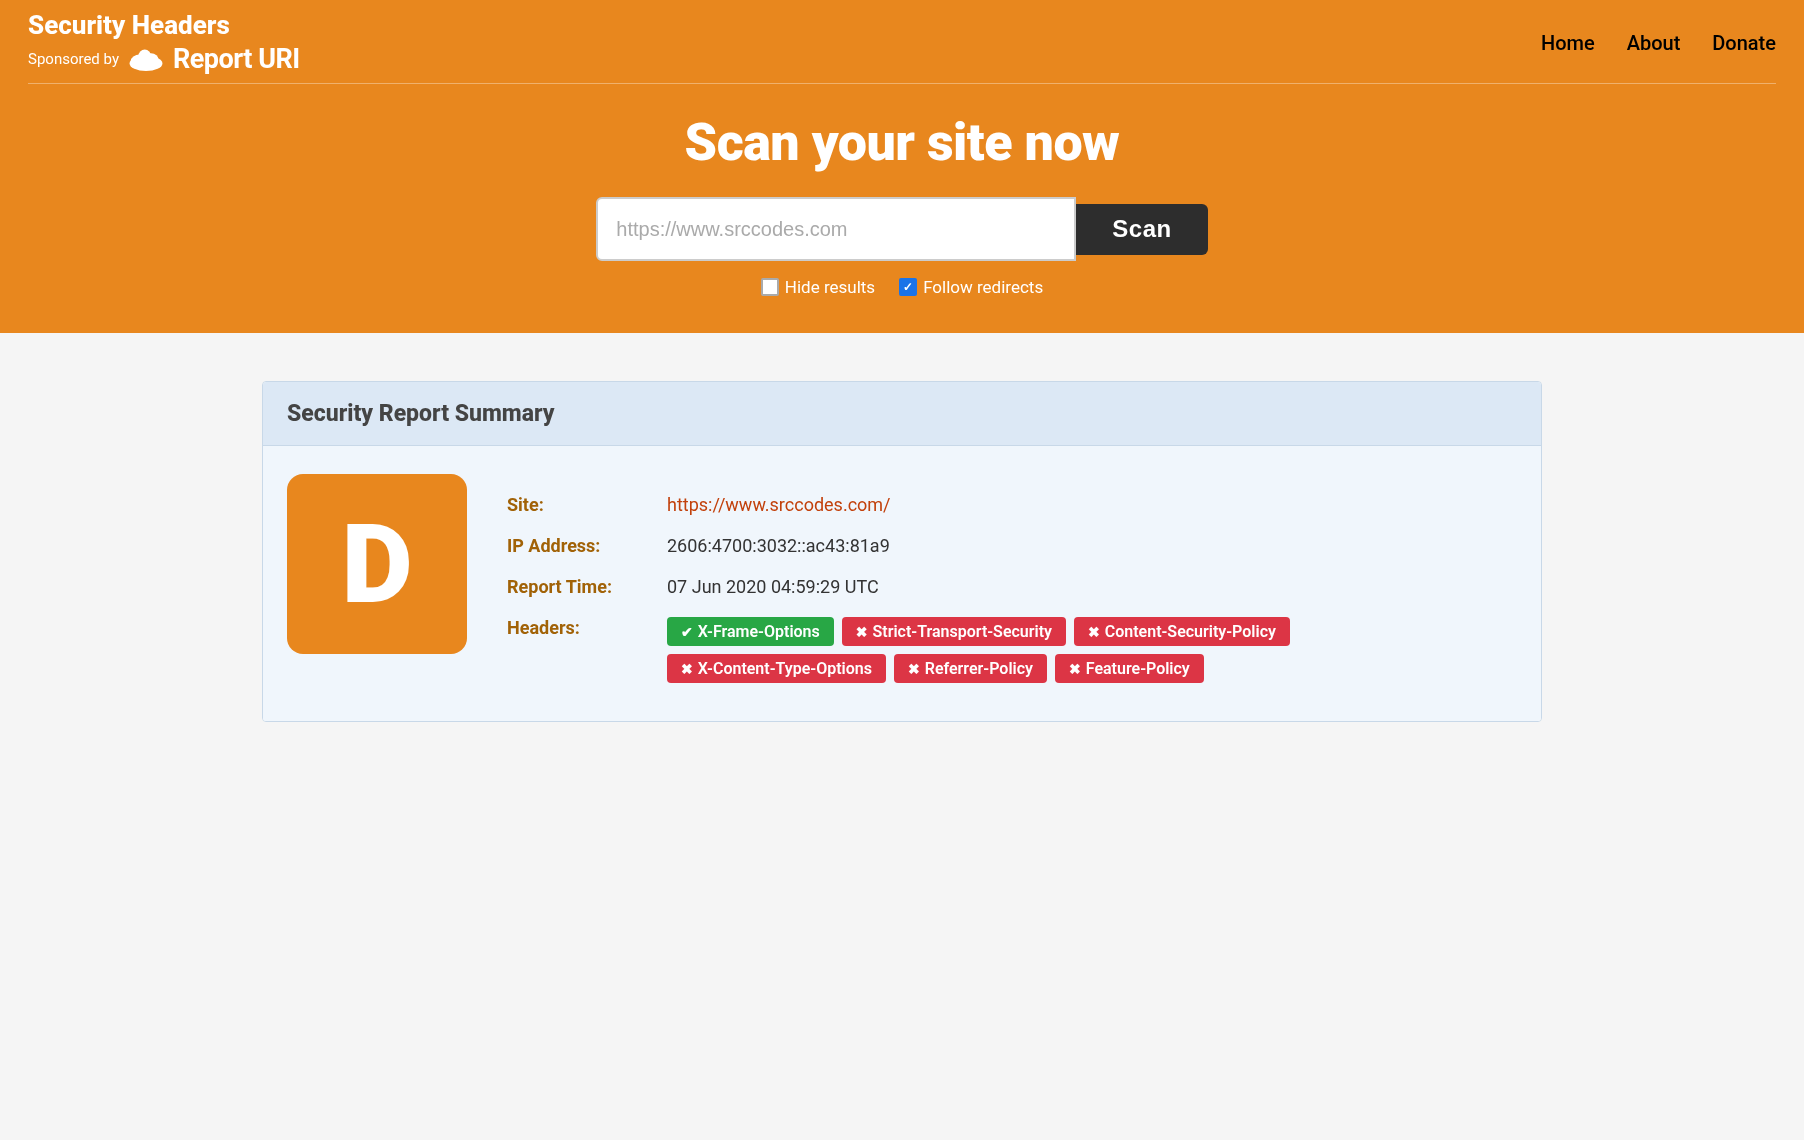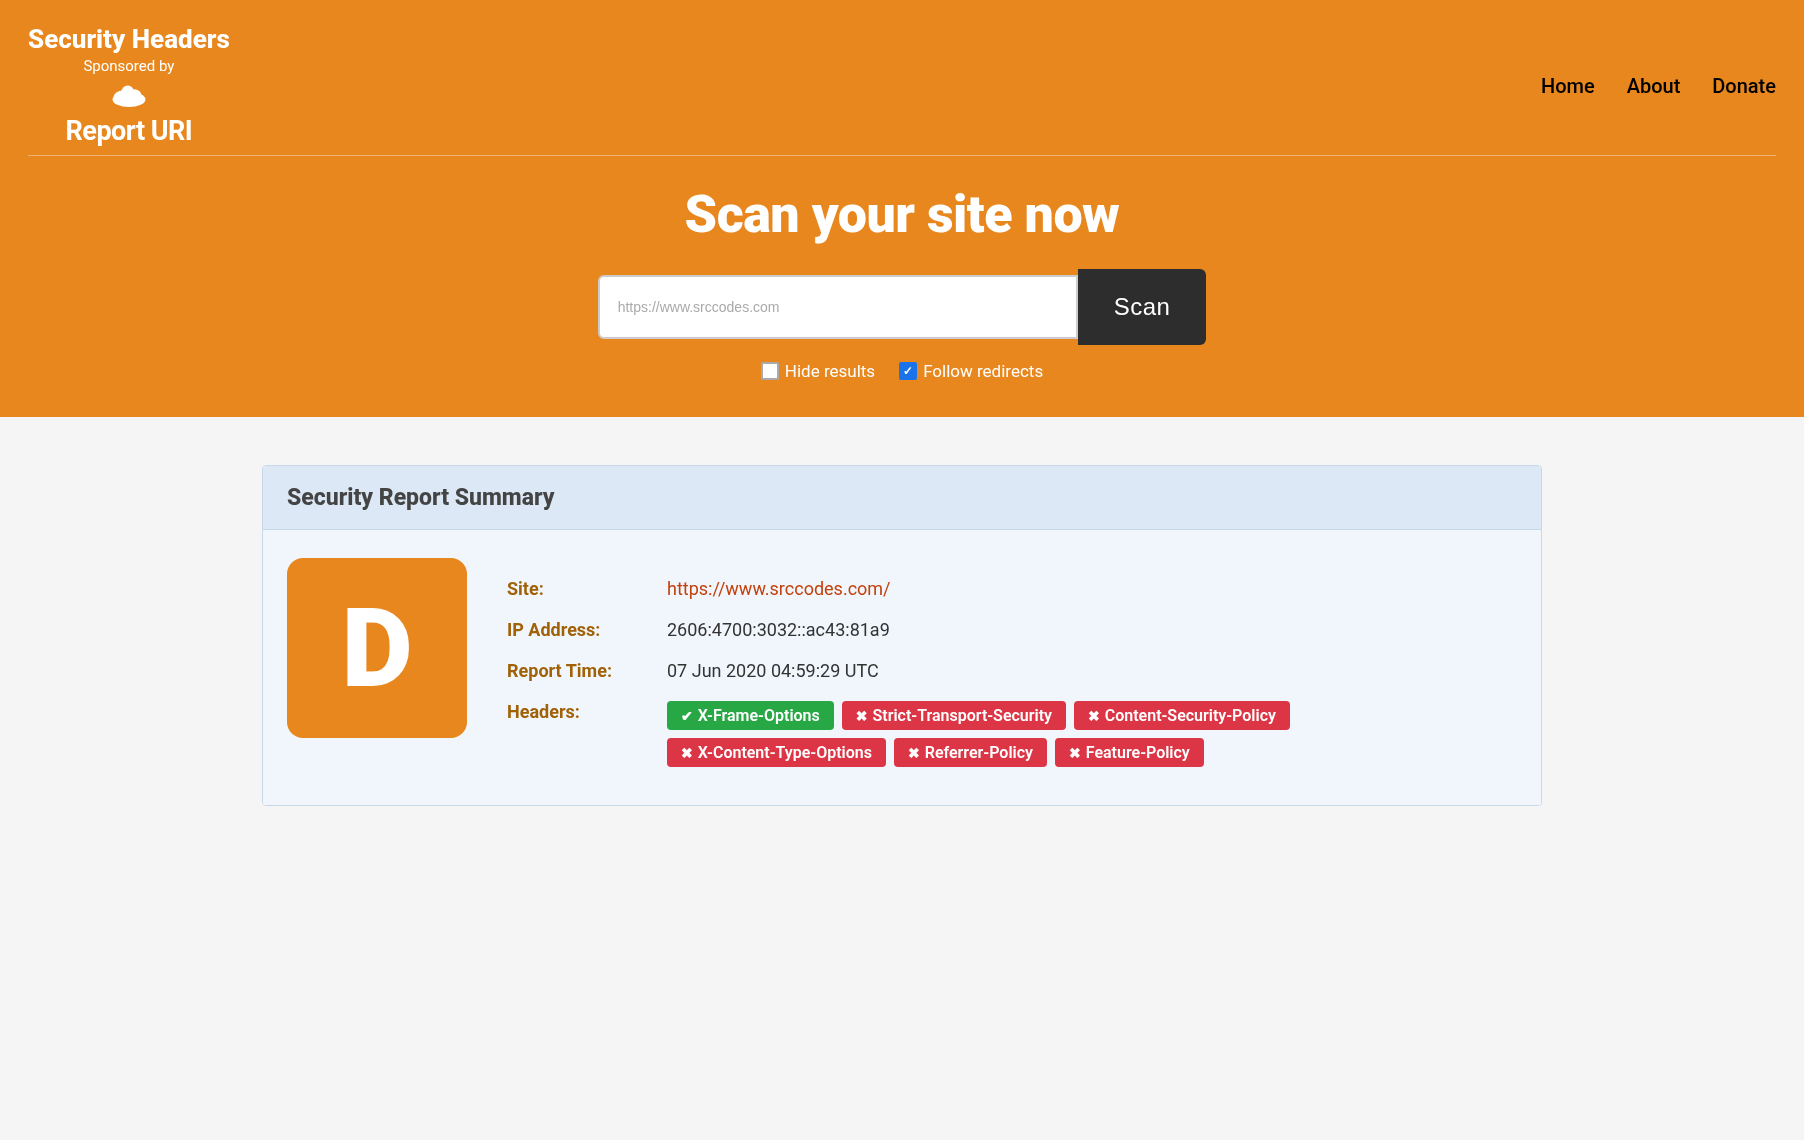--- a/index.html
+++ b/index.html
@@ -7,40 +7,39 @@
 
     
     .header {
       background: #e8871e;
       padding: 0;
     }
     .nav-bar {
       display: flex;
       justify-content: space-between;
       align-items: center;
-      padding: 24px 28px 8px 28px;
+      padding: 10px 28px 8px 28px;
     }
     .brand {
       display: flex;
       flex-direction: column;
     }
     .brand-title {
       color: #fff;
       font-size: 26px;
       font-weight: 800;
       line-height: 1.2;
     }
     .brand-sponsor {
       color: #fff;
       font-size: 15px;
       display: flex;
       align-items: center;
       gap: 8px;
       margin-top: 2px;
-      flex-direction: column;
     }
     .cloud-icon {
       display: inline-block;
       width: 38px;
       height: 24px;
     }
     .report-uri-text {
       font-size: 27px;
       font-weight: 700;
       color: #fff;
@@ -81,33 +80,33 @@
       justify-content: center;
       align-items: center;
       gap: 0;
       margin-bottom: 16px;
     }
     .scan-input {
       width: 480px;
       height: 64px;
       border: 2px solid #ccc;
       border-radius: 6px 0 0 6px;
-      font-size: 14px;
+      font-size: 20px;
       padding: 0 18px;
       color: #aaa;
       outline: none;
       background: #fff;
     }
     .scan-button {
-      height: 76px;
+      height: 51px;
       padding: 0 36px;
       background: #2d2d2d;
       color: #fff;
       font-size: 24px;
-      font-weight: 400;
+      font-weight: 700;
       border: none;
       border-radius: 0 6px 6px 0;
       cursor: pointer;
       letter-spacing: 0.5px;
     }
     .scan-options {
       display: flex;
       justify-content: center;
       align-items: center;
       gap: 24px;

